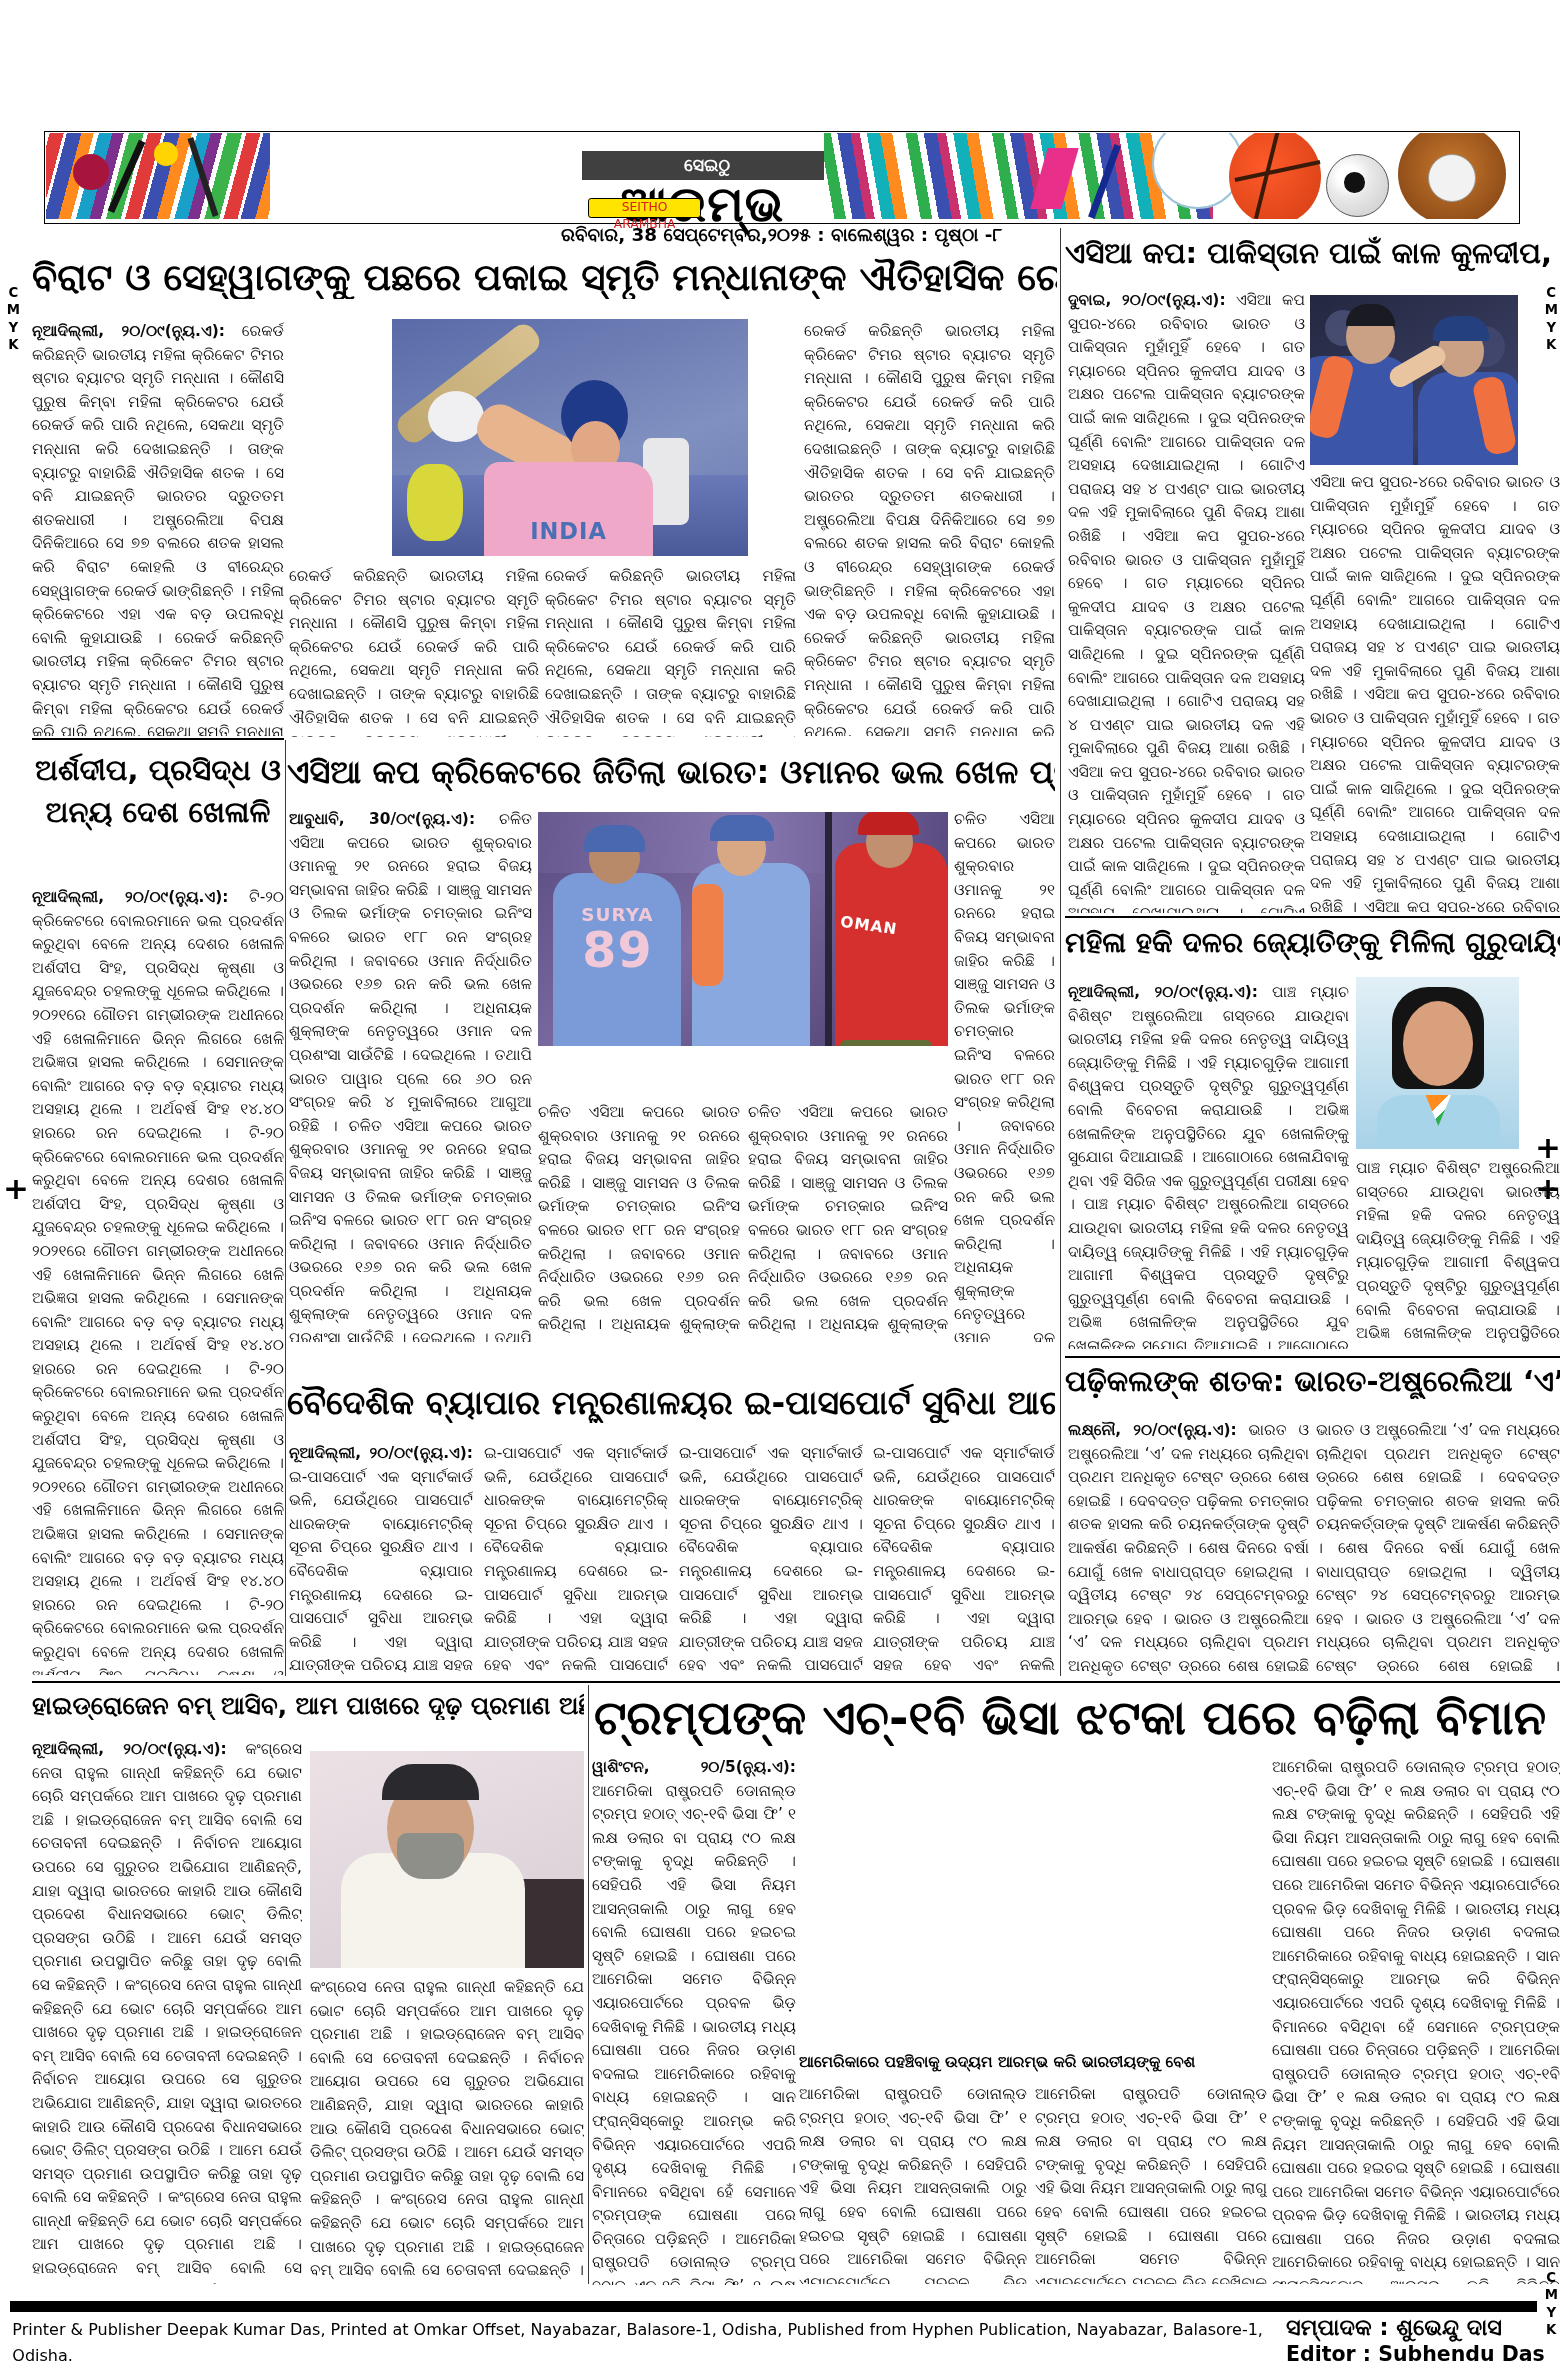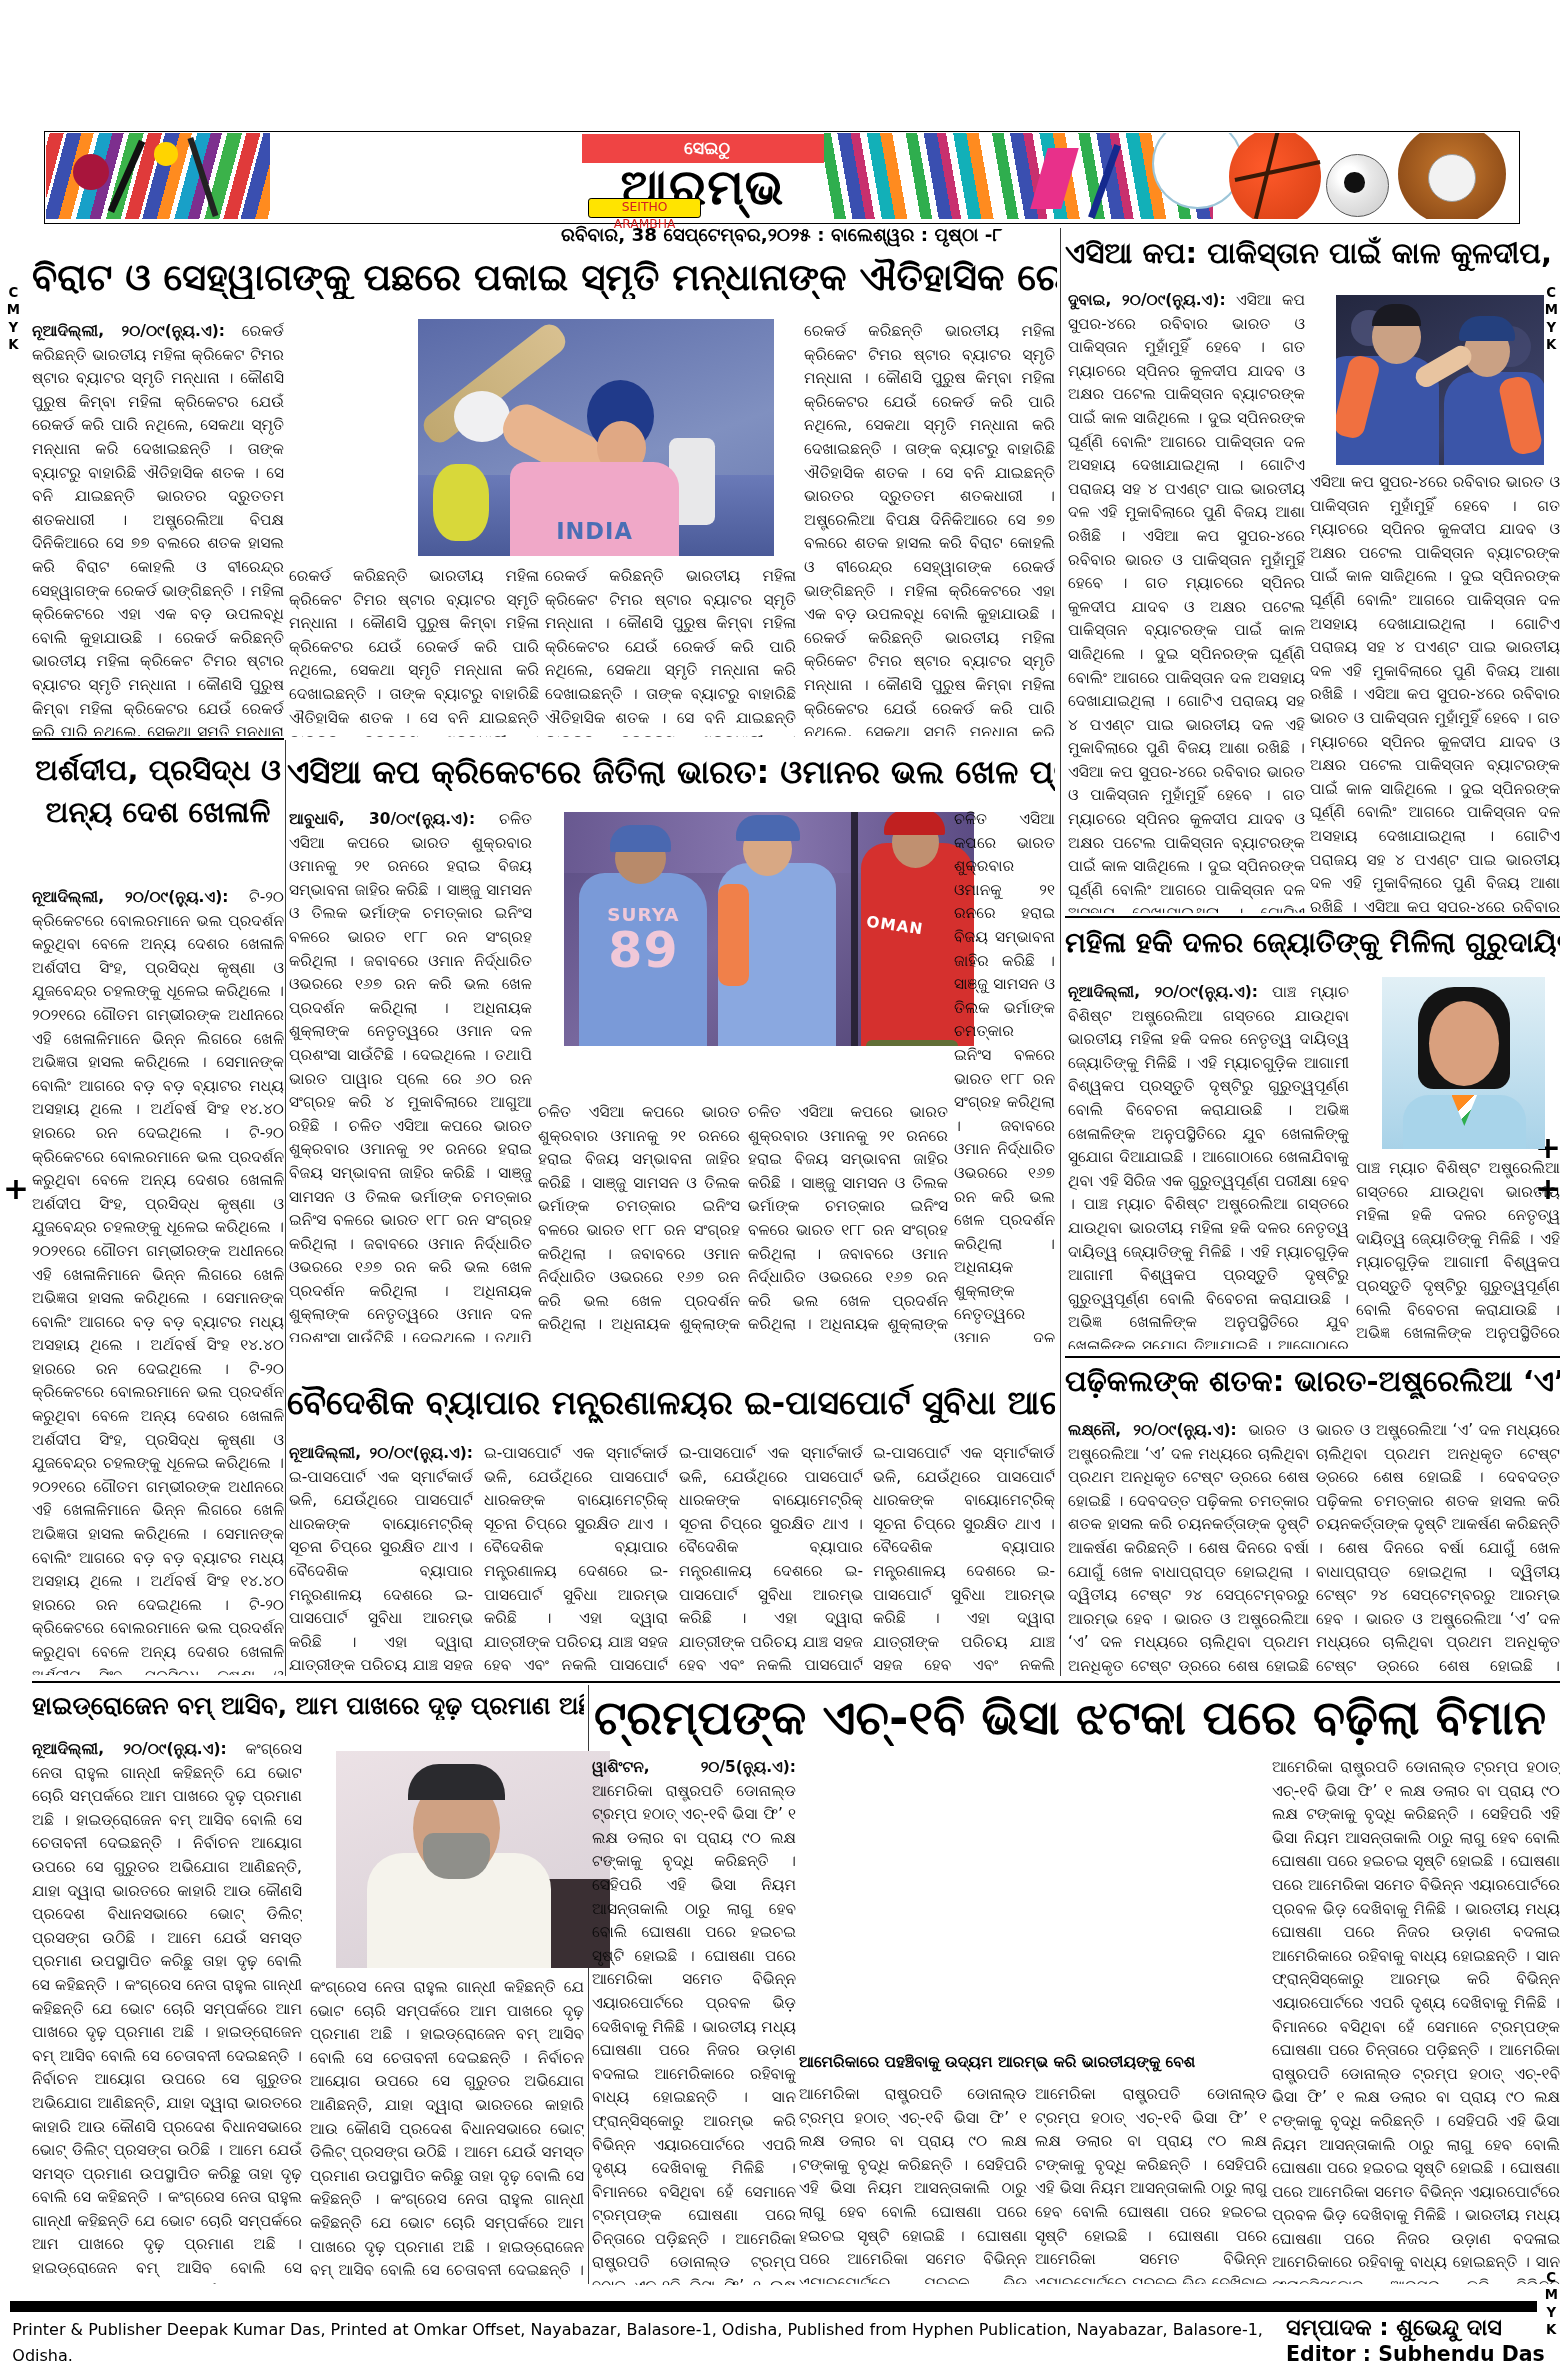--- a/index.html
+++ b/index.html
@@ -5,21 +5,21 @@
   html,body{margin:0;padding:0;background:#fff;}
   .page{position:relative;width:1563px;height:2366px;background:#fff;overflow:hidden;
         font-family:"DejaVu Sans","Liberation Sans",sans-serif;color:#000;}
   .abs{position:absolute;}
   .body-col{font-size:15.4px;line-height:23.6px;text-align:justify;overflow:hidden;color:#0a0a0a;word-break:break-word;}
   .body-col p{margin:0;}
   .dateline{font-weight:bold;}
   .headline{font-weight:bold;color:#000;text-align:center;white-space:nowrap;overflow:hidden;}
   .rule-h{background:#000;}
   .rule-v{background:#3a3a3a;width:1px;}
-  .photo{overflow:hidden;margin-left:26px;}
+  .photo{overflow:hidden;}
   .mark{color:#000;font-size:13.3px;line-height:17.4px;font-weight:bold;text-align:center;}
   .plus{font-size:31px;font-weight:bold;line-height:31px;color:#000;}
   .masthead-box{border:1.5px solid #000;background:#fff;}
   .badge{background:#ffe400;color:#d42020;font-weight:normal;text-align:center;
          border:1px solid #000;border-radius:3.1px;}
   .footer-small{font-size:16px;line-height:25.6px;color:#000;}
   .jersey-txt{font-weight:bold;letter-spacing:1px;}
   .collage{overflow:hidden;}
   .blob{position:absolute;border-radius:50%;}
   .stripe{position:absolute;}
@@ -55,21 +55,21 @@
 
     <div class="abs collage" style="left:1px;top:1px;width:224px;height:86px;">
       <div class="stripe" style="left:-10.2px;top:-20.5px;width:256px;height:133px;background:repeating-linear-gradient(105deg,#3bb24a 0 14.3px,#fff 14.3px 18.4px,#e03a3a 18.4px 32px,#fff 32px 35px,#3a4fb0 35px 49px,#ff8b1f 49px 61px,#fff 61px 66px,#18a0c8 66px 79px,#7d2f8e 79px 90px,#fff 90px 95px);"></div>
       <div class="blob" style="left:27px;top:20.5px;width:36px;height:36px;background:#a8153c;"></div>
       <div class="blob" style="left:108px;top:9.2px;width:23.6px;height:23.6px;background:#ffd400;"></div>
       <div class="stripe" style="left:77px;top:5.1px;width:7.2px;height:77px;background:#111;transform:rotate(24deg);"></div>
       <div class="stripe" style="left:154px;top:3.1px;width:6.1px;height:82px;background:#222;transform:rotate(-18deg);"></div>
     </div>
 
     <div class="abs" style="left:537px;top:0px;width:241px;height:91px;background:#fff;text-align:center;">
-      <div style="margin:2px auto 0;width:250px;height:29px;background:#ef4444;color:#fff;font-size:17.4px;font-weight:bold;line-height:29px;">ସେଇଠୁ</div>
+      <div style="margin:19px auto 0;width:250px;height:29px;background:#404040;color:#fff;font-size:17.4px;font-weight:bold;line-height:29px;">ସେଇଠୁ</div>
       <div style="font-size:49px;font-weight:bold;line-height:49px;letter-spacing:1px;">ଆରମ୍ଭ</div>
       <div class="badge abs" style="left:6.1px;top:66px;width:111px;height:18.4px;font-size:12.3px;line-height:17.4px;">SEITHO ARAMBHA</div>
     </div>
 
     <div class="abs collage" style="left:779px;top:1px;width:693px;height:86px;">
       <div class="stripe" style="left:0;top:-10.2px;width:389px;height:113px;background:repeating-linear-gradient(80deg,#fff 0 13.3px,#2fae4e 13.3px 24.6px,#fff 24.6px 31px,#3a4fb0 31px 44px,#c8306e 44px 53px,#fff 53px 60px,#12b0b8 60px 73px,#ff8b1f 73px 85px);"></div>
       <div class="blob" style="left:328px;top:-15.4px;width:87px;height:87px;background:#fff;border:2px solid #9cc5d8;"></div>
       <div class="blob" style="left:405px;top:-5.1px;width:92px;height:97px;background:radial-gradient(circle at 40% 40%,#ff5a2a,#d23d12);"></div>
       <div class="stripe" style="left:410px;top:36px;width:87px;height:4.1px;background:#3a1a08;transform:rotate(-12deg);"></div>
       <div class="stripe" style="left:441px;top:-5.1px;width:4.1px;height:92px;background:#3a1a08;transform:rotate(14deg);"></div>

